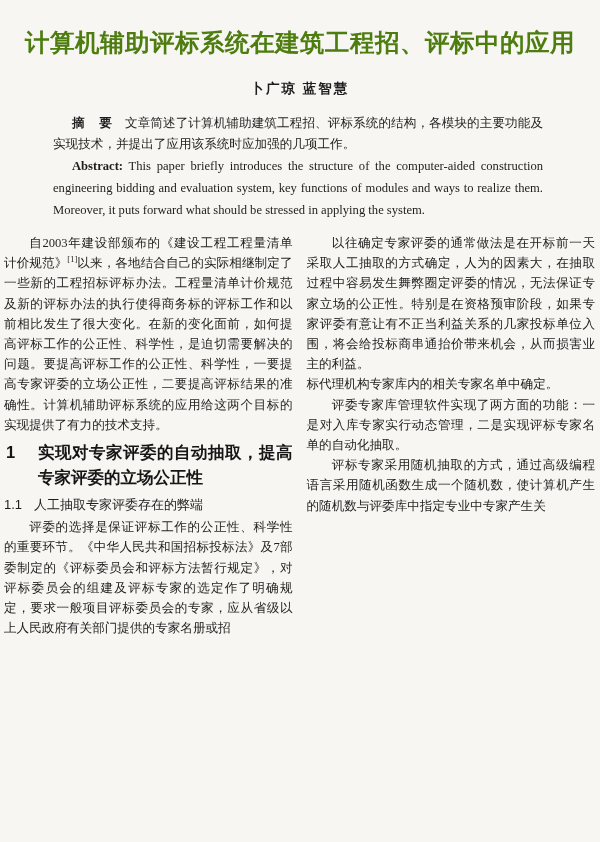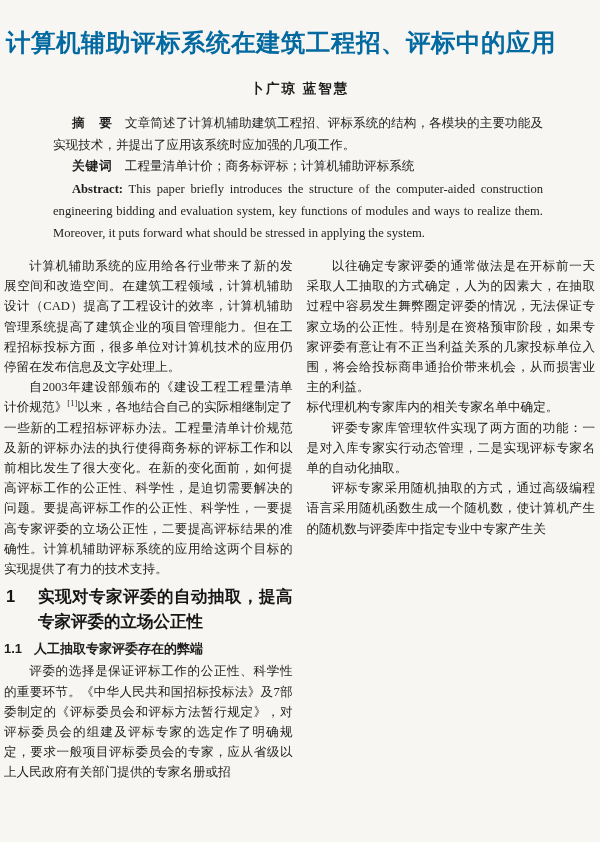--- a/index.html
+++ b/index.html
@@ -14,26 +14,26 @@
     position: relative;
     width: 600px;
     height: 842px;
     overflow: hidden;
     background: #f7f6f3;
     color: #1e1e1e;
     font-family: "Liberation Serif", "DejaVu Serif", serif;
   }
   .title {
     margin: 26px 6px 0 6px;
-    text-align: left;
+    text-align: center;
     font-family: "Liberation Sans", "DejaVu Sans", sans-serif;
     font-weight: bold;
     font-size: 24.5px;
     letter-spacing: 0.5px;
-    color: #0369a1;
+    color: #4d7c0f;
     white-space: nowrap;
   }
   .authors {
     margin-top: 21px;
     text-align: center;
     font-family: "Liberation Sans", "DejaVu Sans", sans-serif;
     font-weight: 600;
     font-size: 13.5px;
     letter-spacing: 2px;
   }
@@ -51,21 +51,21 @@
   .abstract p { margin: 0; text-align: justify; }
   .abs-cn, .kw-cn {
     font-family: "Liberation Sans", "DejaVu Sans", sans-serif;
     font-weight: 500;
   }
   .abs-cn { text-indent: 19px; }
   .kw-cn  { text-indent: 19px; }
   .abs-en { text-indent: 19px; line-height: 22px; }
   .kw-en  { text-indent: 19px; line-height: 22px; }
   .lbl-cn {
-    font-family: Liberation Mono, monospace;
+    font-family: Liberation Sans, sans-serif;
     font-weight: bold;
     margin-right: 12px;
     letter-spacing: 1px;
   }
   .lbl-en { font-weight: bold; margin-top: 32px; }
   .columns {
     margin: 12px 5px 0 4px;
     display: flex;
     gap: 14px;
   }
@@ -94,46 +94,44 @@
     font-size: 16.5px;
     line-height: 25px;
     color: #151515;
   }
   .h1sec .num { width: 32px; flex: 0 0 32px; }
   .h1sec .ttl { flex: 1; text-align: justify; }
   .h2sec {
     display: flex;
     margin: 1px 0 2px 0;
     font-family: "Liberation Sans", "DejaVu Sans", sans-serif;
-    font-weight: bold;
+    font-weight: normal;
     font-size: 13px;
     line-height: 20.2px;
   }
   .h2sec .num { margin-right: 12px; }
 </style>
 </head>
 <body>
 
 <div class="page">
 
   <h1 class="title">计算机辅助评标系统在建筑工程招、评标中的应用</h1>
 
   <div class="authors">卜广琼  蓝智慧</div>
 
 
   <div class="abstract">
     <p class="abs-cn"><span class="lbl-cn">摘　要</span><span>文章简述了计算机辅助建筑工程招、评标系统的结构，各模块的主要功能及实现技术，并提出了应用该系统时应加强的几项工作。</span></p>
-    <p class="kw-cn"><span class="lbl-cn">关键词</span><span>工程量清单计价；商务标评标；计算机辅助评标系统</span></p>
     <p class="abs-en"><span class="lbl-en">Abstract:</span> <span>This paper briefly introduces the structure of the computer-aided construction engineering bidding and evaluation system, key functions of modules and ways to realize them. Moreover, it puts forward what should be stressed in applying the system.</span></p>
   </div>
 
   <div class="columns">
 
     <div class="col">
-      <p class="para ind">计算机辅助系统的应用给各行业带来了新的发展空间和改造空间。在建筑工程领域，计算机辅助设计（CAD）提高了工程设计的效率，计算机辅助管理系统提高了建筑企业的项目管理能力。但在工程招标投标方面，很多单位对计算机技术的应用仍停留在发布信息及文字处理上。</p>
       <p class="para ind"><span>自2003年建设部颁布的《建设工程工程量清单计价规范》</span><sup class="ref">[1]</sup><span>以来，各地结合自己的实际相继制定了一些新的工程招标评标办法。工程量清单计价规范及新的评标办法的执行使得商务标的评标工作和以前相比发生了很大变化。在新的变化面前，如何提高评标工作的公正性、科学性，是迫切需要解决的问题。要提高评标工作的公正性、科学性，一要提高专家评委的立场公正性，二要提高评标结果的准确性。计算机辅助评标系统的应用给这两个目标的实现提供了有力的技术支持。</span></p>
       <div class="h1sec">
         <span class="num">1</span>
         <span class="ttl">实现对专家评委的自动抽取，提高专家评委的立场公正性</span>
       </div>
       <div class="h2sec">
         <span class="num">1.1</span>
         <span class="ttl">人工抽取专家评委存在的弊端</span>
       </div>
       <p class="para ind">评委的选择是保证评标工作的公正性、科学性的重要环节。《中华人民共和国招标投标法》及7部委制定的《评标委员会和评标方法暂行规定》，对评标委员会的组建及评标专家的选定作了明确规定，要求一般项目评标委员会的专家，应从省级以上人民政府有关部门提供的专家名册或招</p>

